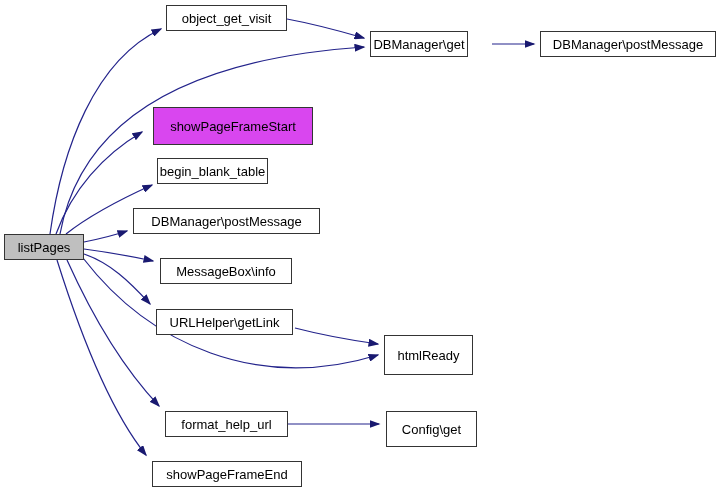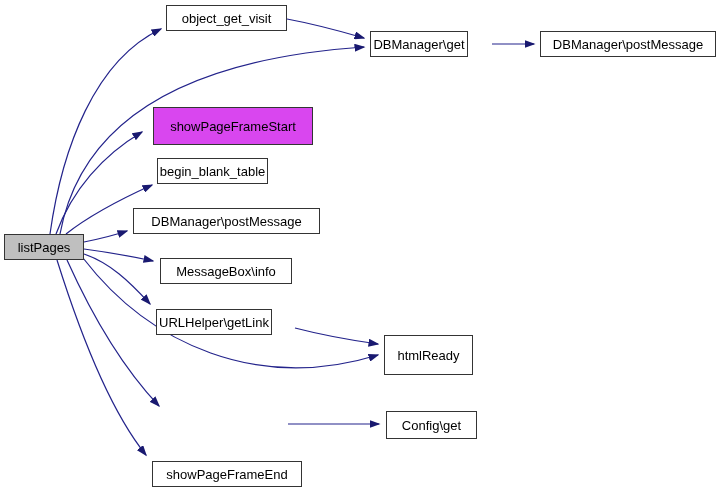--- a/index.html
+++ b/index.html
@@ -74,18 +74,19 @@
     </svg>
   <div id="nodes-layer" class="nodes-layer">
       <div class="node highlighted" style="left: 4px; top: 234px; width: 80px; height: 26px; background: rgb(191, 191, 191); border-color: rgb(52, 52, 52); color: rgb(0, 0, 0);">listPages</div>
       <div class="node" style="left: 166px; top: 5px; width: 121px; height: 26px; background: rgb(255, 255, 255); border-color: rgb(52, 52, 52); color: rgb(0, 0, 0);">object_get_visit</div>
       <div class="node" style="left: 370px; top: 31px; width: 98px; height: 26px; background: rgb(255, 255, 255); border-color: rgb(52, 52, 52); color: rgb(0, 0, 0);">DBManager\get</div>
       <div class="node" style="left: 540px; top: 31px; width: 176px; height: 26px; background: rgb(255, 255, 255); border-color: rgb(52, 52, 52); color: rgb(0, 0, 0);">DBManager\postMessage</div>
       <div class="node" style="left: 145px; top: 107px; width: 160px; height: 38px; background: #d946ef; border-color: rgb(52, 52, 52); color: rgb(0, 0, 0); margin-left: 8px;">showPageFrameStart</div>
       <div class="node" style="left: 157px; top: 158px; width: 111px; height: 26px; background: rgb(255, 255, 255); border-color: rgb(52, 52, 52); color: rgb(0, 0, 0);">begin_blank_table</div>
       <div class="node" style="left: 133px; top: 208px; width: 187px; height: 26px; background: rgb(255, 255, 255); border-color: rgb(52, 52, 52); color: rgb(0, 0, 0);">DBManager\postMessage</div>
       <div class="node" style="left: 160px; top: 258px; width: 132px; height: 26px; background: rgb(255, 255, 255); border-color: rgb(52, 52, 52); color: rgb(0, 0, 0);">MessageBox\info</div>
-      <div class="node" style="left: 156px; top: 309px; width: 116px; height: 26px; background: rgb(255, 255, 255); border-color: rgb(52, 52, 52); color: rgb(0, 0, 0);">URLHelper\getLink</div>
+      <div class="node" style="left: 156px; top: 309px; width: 137px; height: 26px; background: rgb(255, 255, 255); border-color: rgb(52, 52, 52); color: rgb(0, 0, 0);">URLHelper\getLink</div>
       <div class="node" style="left: 384px; top: 335px; width: 89px; height: 40px; background: rgb(255, 255, 255); border-color: rgb(52, 52, 52); color: rgb(0, 0, 0);">htmlReady</div>
-      <div class="node" style="left: 386px; top: 411px; width: 91px; height: 28px; background: rgb(255, 255, 255); border-color: rgb(52, 52, 52); color: rgb(0, 0, 0);">Config\get</div>
+      <div class="node" style="left: 165px; top: 411px; width: 123px; height: 26px; background: rgb(255, 255, 255); border-color: rgb(52, 52, 52); color: rgb(0, 0, 0);">format_help_url</div>
+      <div class="node" style="left: 386px; top: 411px; width: 91px; height: 36px; background: rgb(255, 255, 255); border-color: rgb(52, 52, 52); color: rgb(0, 0, 0);">Config\get</div>
       <div class="node" style="left: 152px; top: 461px; width: 150px; height: 26px; background: rgb(255, 255, 255); border-color: rgb(52, 52, 52); color: rgb(0, 0, 0);">showPageFrameEnd</div>
     </div>
 </div>
 
 </body></html>

